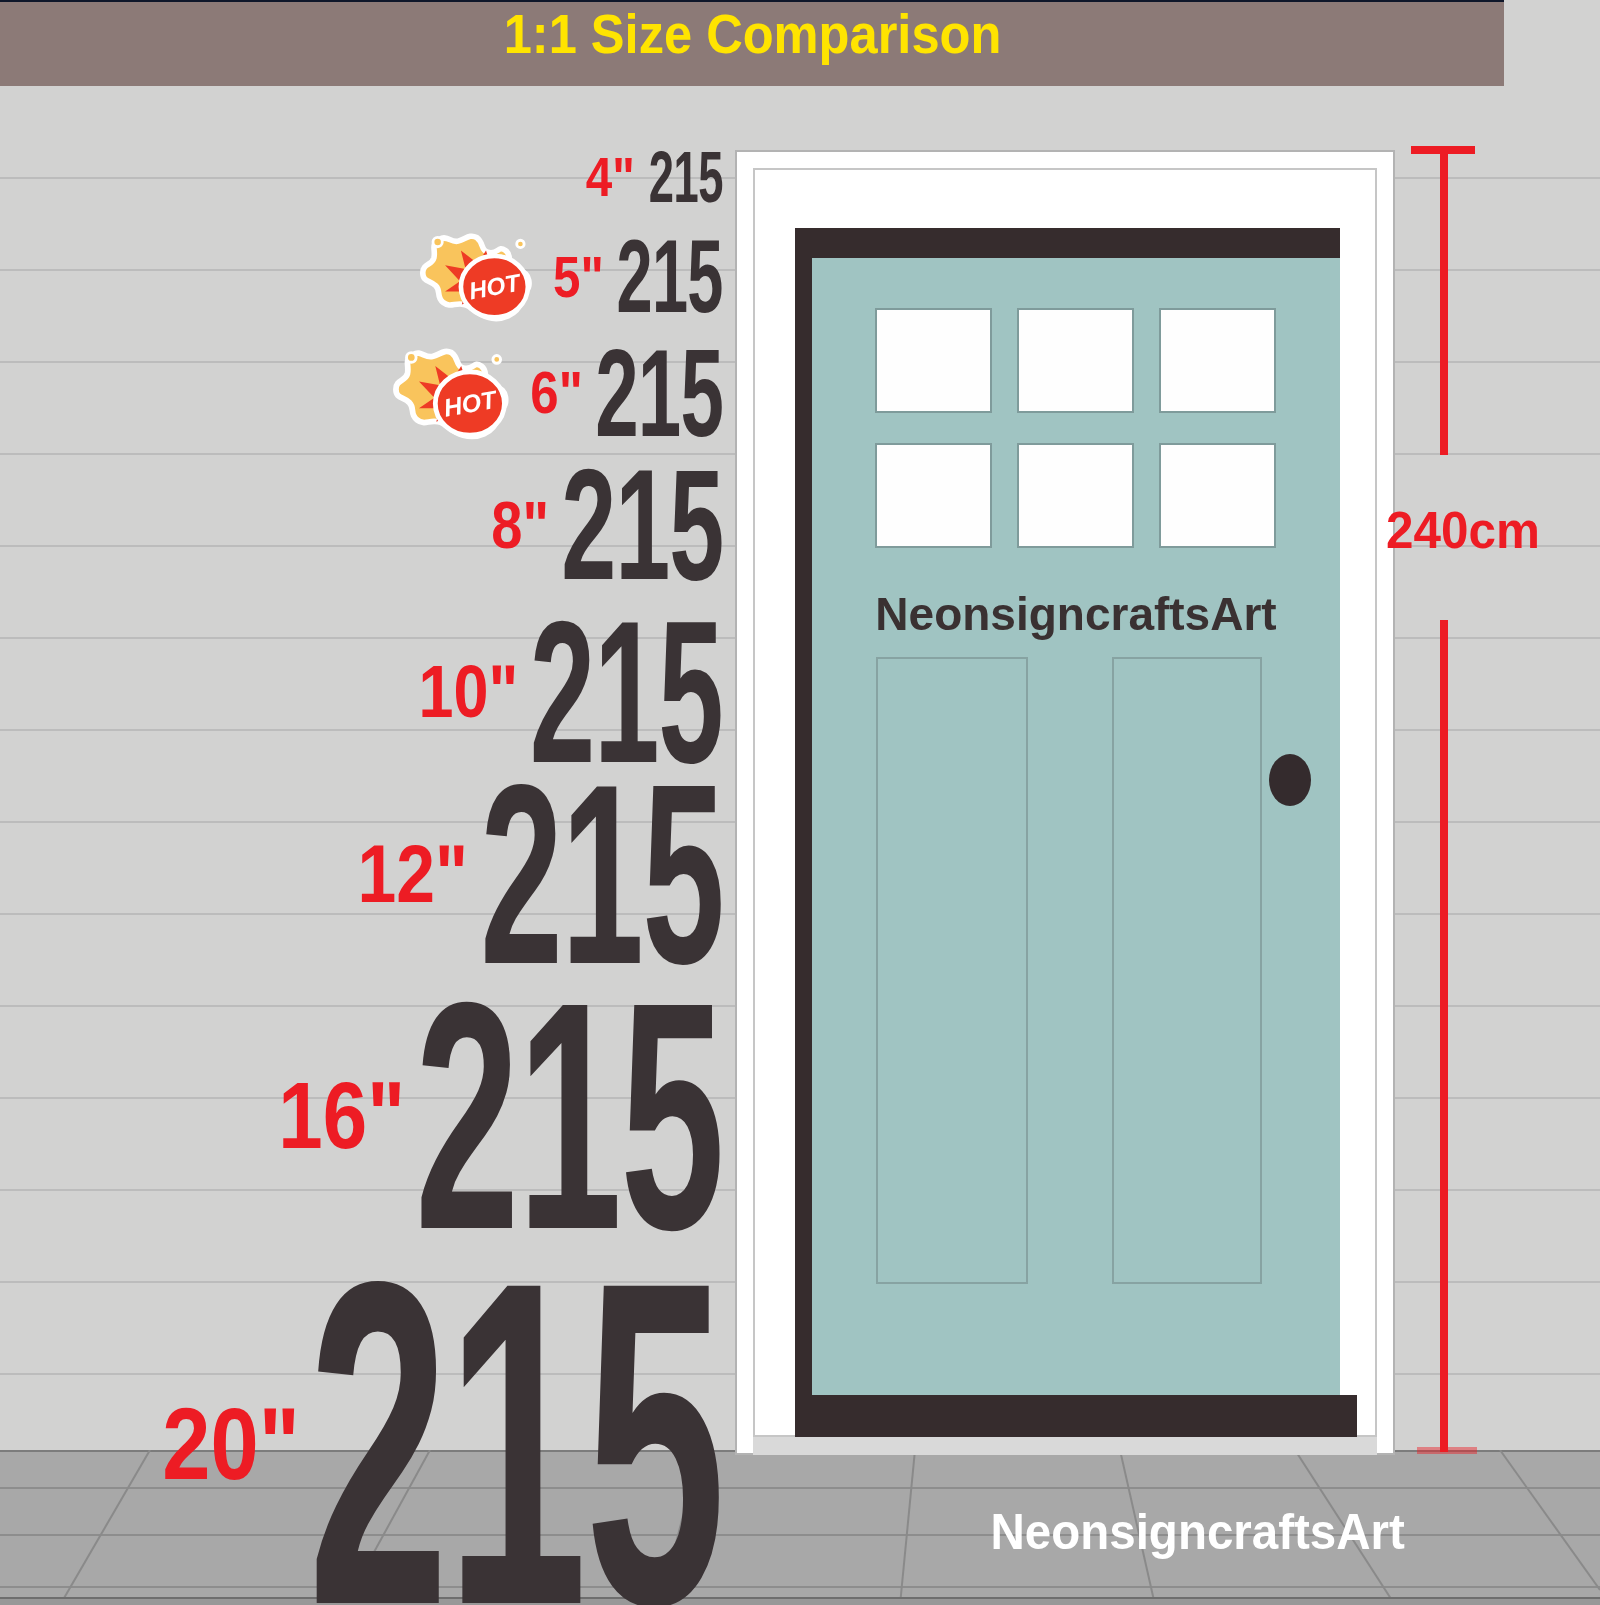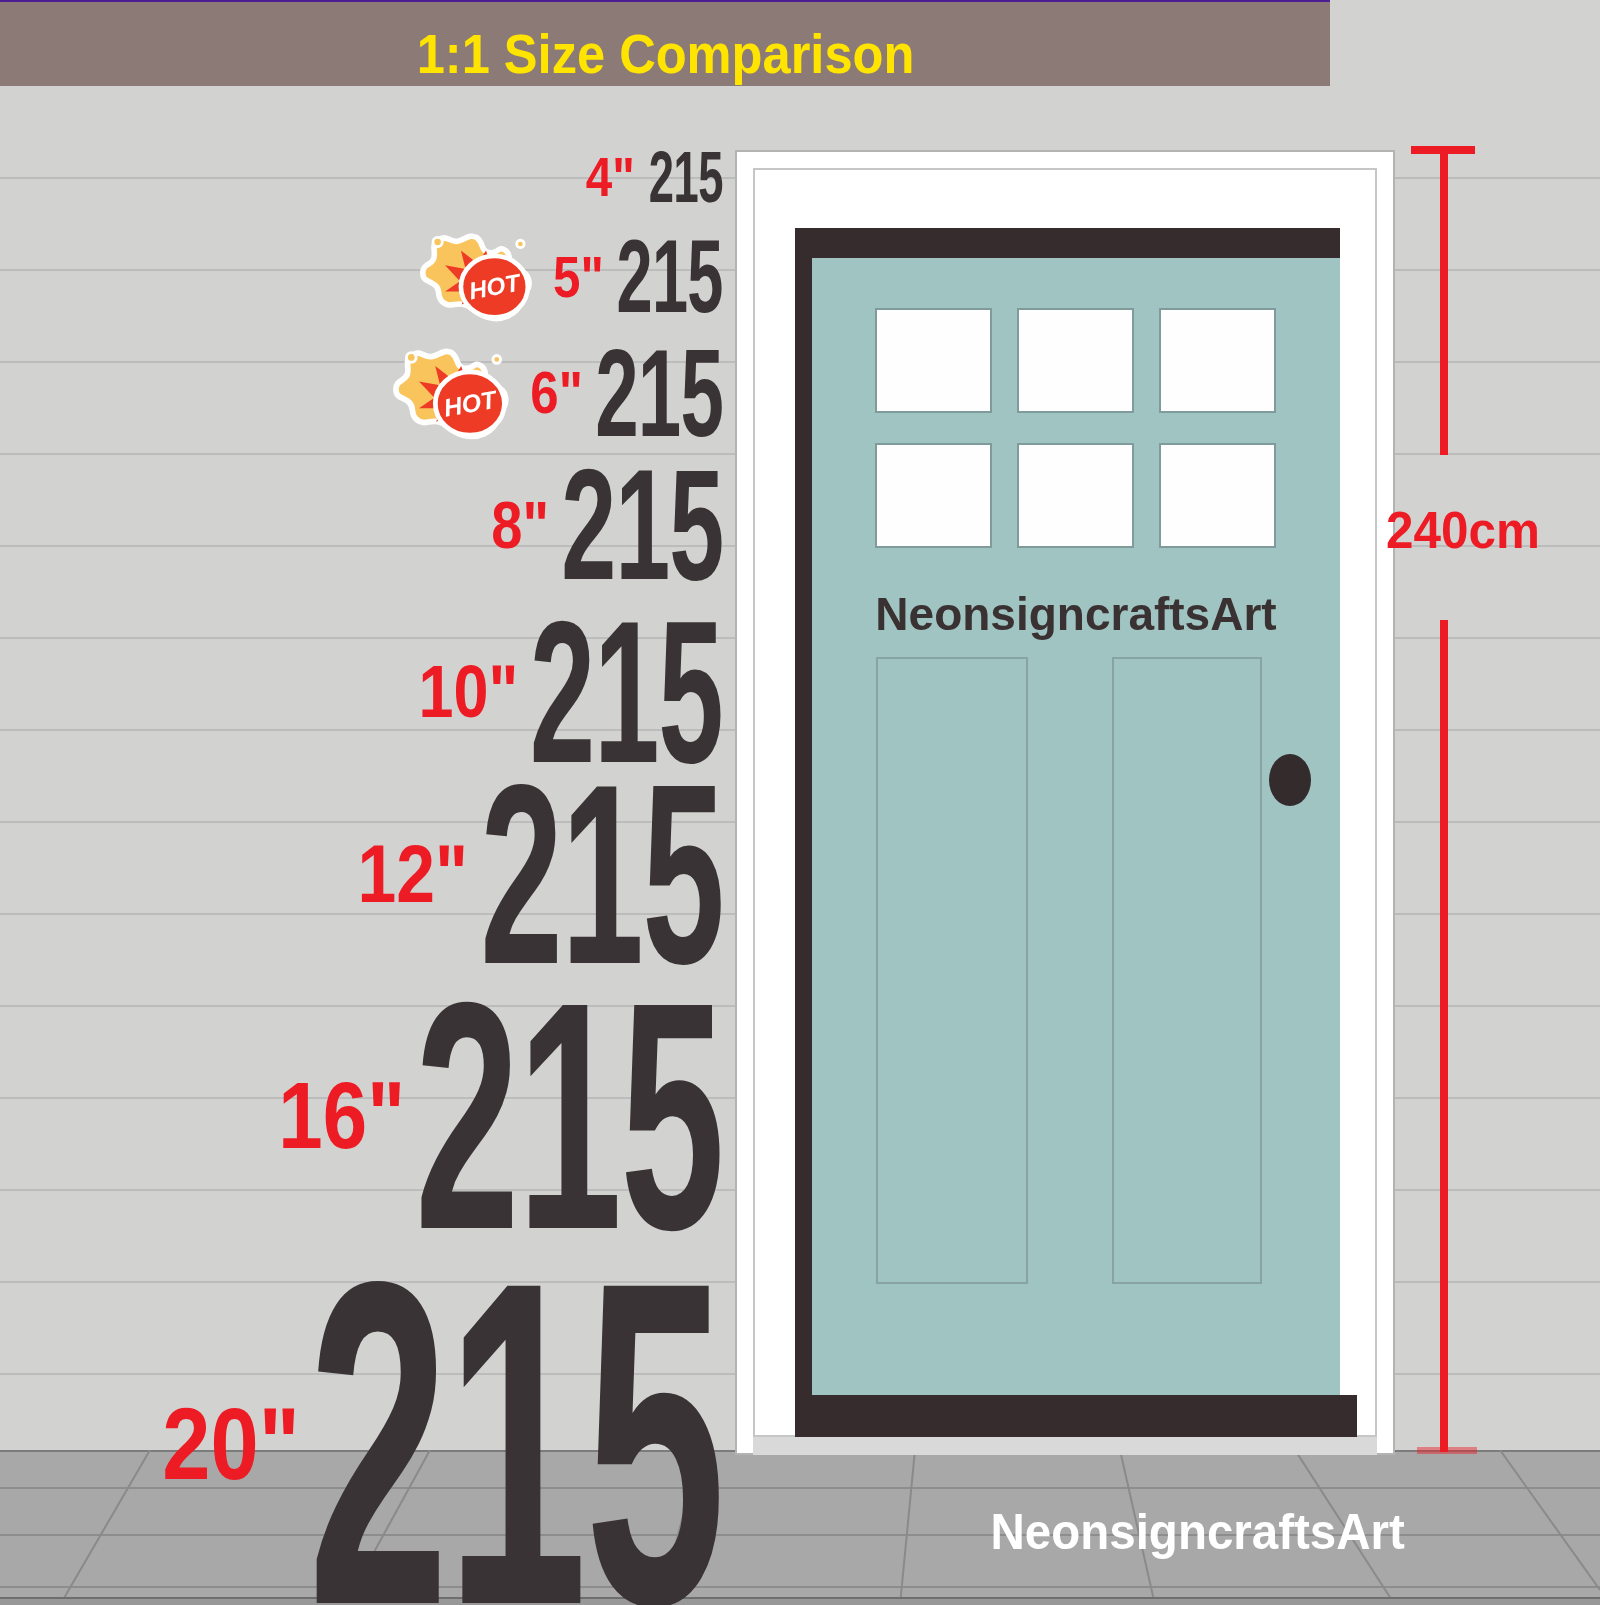--- a/index.html
+++ b/index.html
@@ -3,24 +3,24 @@
 <meta charset="utf-8">
 <style>
   html,body{margin:0;padding:0;background:#fff;}
   .page{
     position:relative;width:1600px;height:1605px;overflow:hidden;
     background:var(--wall,#d2d2d1);
     font-family:"Liberation Sans",sans-serif;
   }
   
   .banner{
-    position:absolute;left:0;top:0;width:1330px;height:84px;z-index:6;
+    position:absolute;left:0;top:0;width:1504px;height:84px;z-index:6;
     background:var(--banner-bg,#8c7a77);
-    display:flex;align-items:flex-end;justify-content:center;
-    border-top:2px solid #4c1d95;
+    display:flex;align-items:flex-start;justify-content:center;
+    border-top:2px solid #0f172a;
   }
   .banner-title{
     color:var(--banner-text,#ffe400);font-size:55px;font-weight:bold;
     transform:scaleX(.92);letter-spacing:0;
   }
   
   .wline{position:absolute;left:0;width:1600px;height:2px;background:var(--wall-line,#bcbcbc);z-index:0;}
   
   .floor{position:absolute;left:0;top:1450px;z-index:1;}
   

